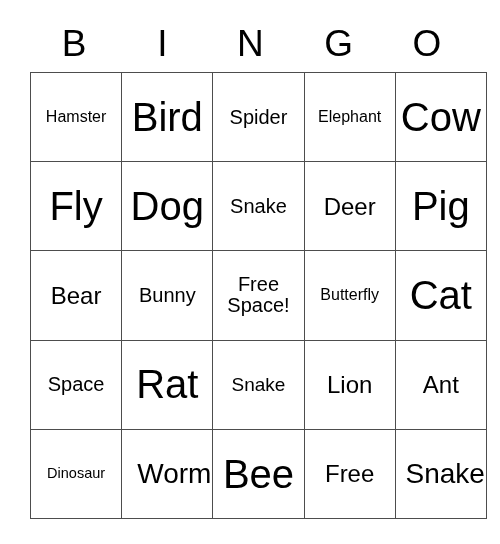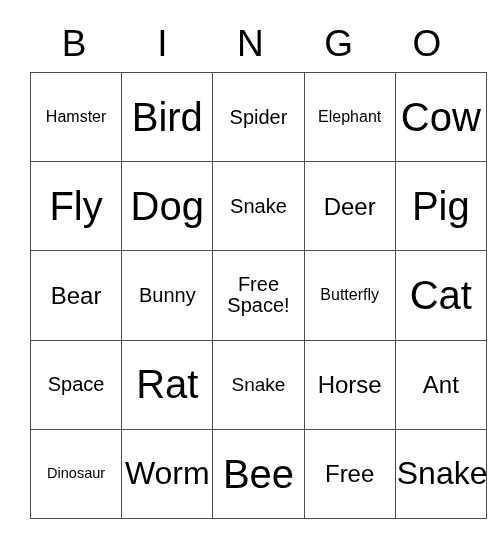--- a/index.html
+++ b/index.html
@@ -63,21 +63,21 @@
     display: block;
     line-height: 1.06;
     font-weight: 400;
     color: #000000;
     white-space: pre-line;
   }
 
   
   .fs-xxl { font-size: 40px; }
   .fs-xl  { font-size: 24px; }
-  .fs-l   { font-size: 32px; }
+  .fs-l   { font-size: 28px; text-align: right; }
   .fs-m   { font-size: 20px; }
   .fs-s   { font-size: 19px; }
   .fs-xs  { font-size: 16px; }
   .fs-xxs { font-size: 14.5px; text-align: center; }
 </style>
 </head>
 <body>
 
 <div id="bingo-card">
 
@@ -147,21 +147,21 @@
         <td>
             <span class="cell-text fs-m">Space</span>
           </td>
         <td>
             <span class="cell-text fs-xxl">Rat</span>
           </td>
         <td>
             <span class="cell-text fs-s">Snake</span>
           </td>
         <td>
-            <span class="cell-text fs-xl">Horse</span>
+            <span class="cell-text fs-xl">Lion</span>
           </td>
         <td>
             <span class="cell-text fs-xl">Ant</span>
           </td>
       </tr>
       <tr>
         <td>
             <span class="cell-text fs-xxs">Dinosaur</span>
           </td>
         <td>

